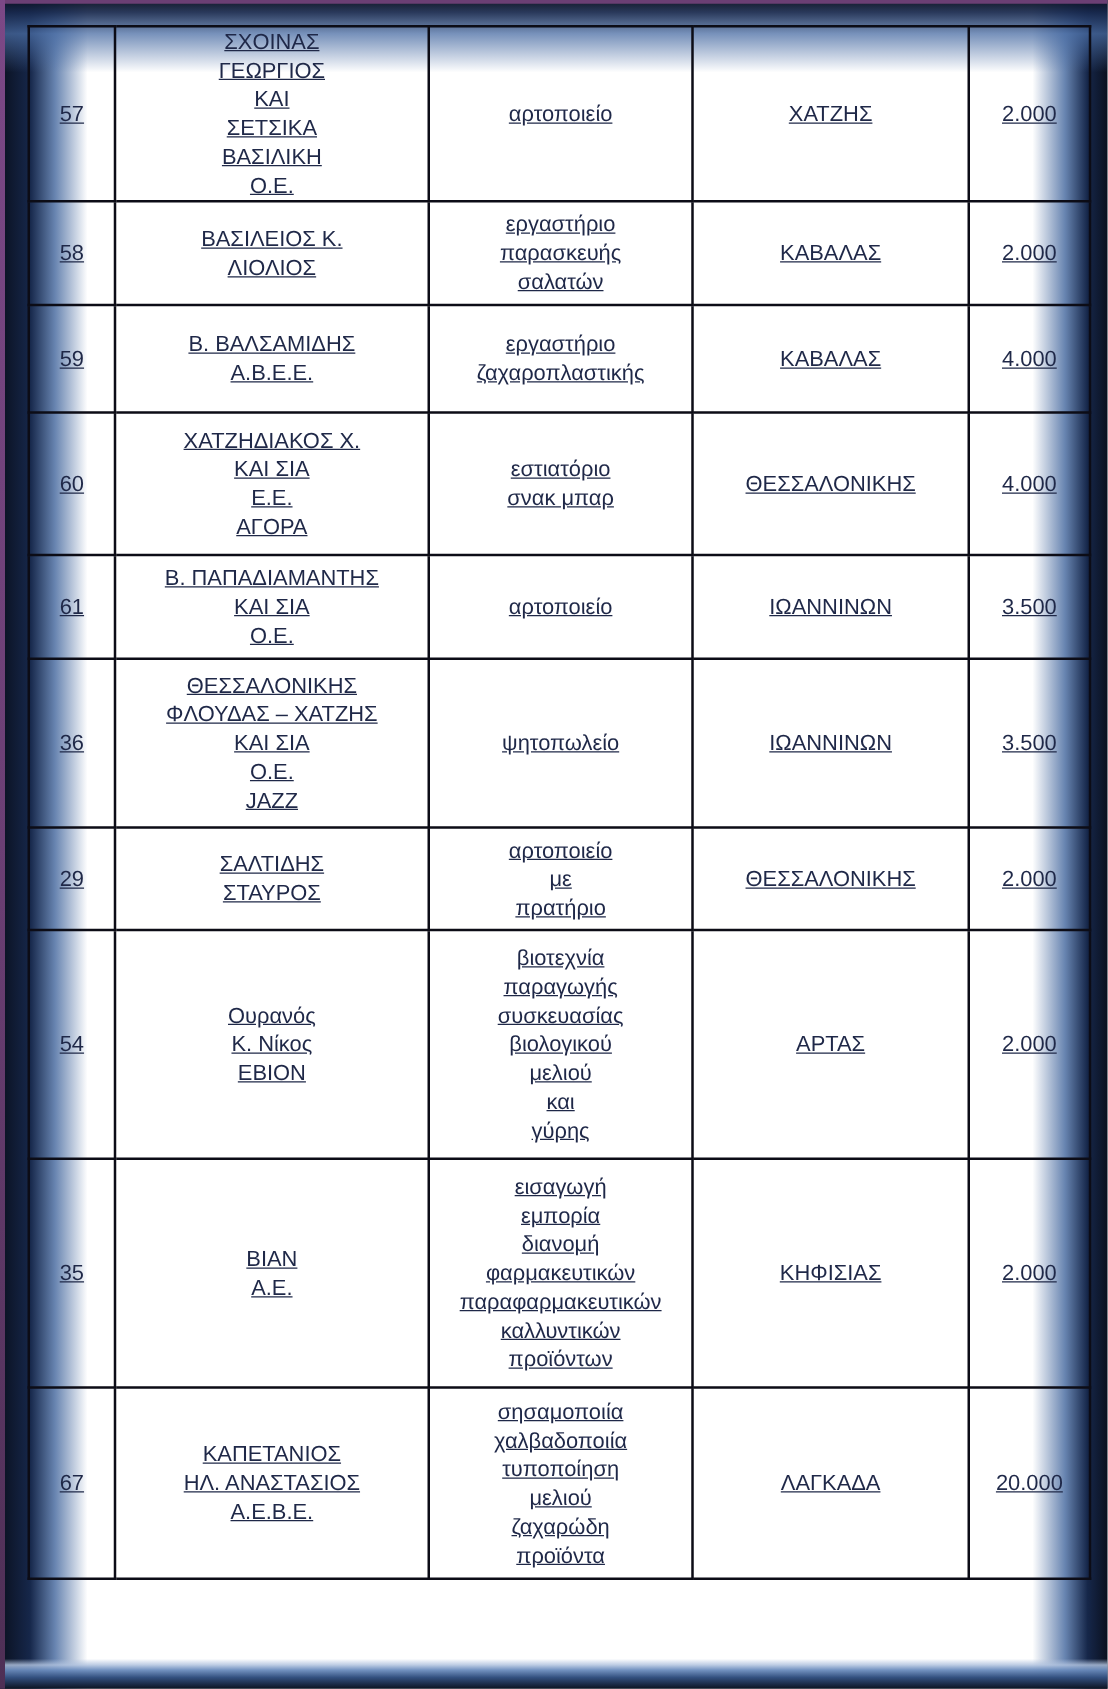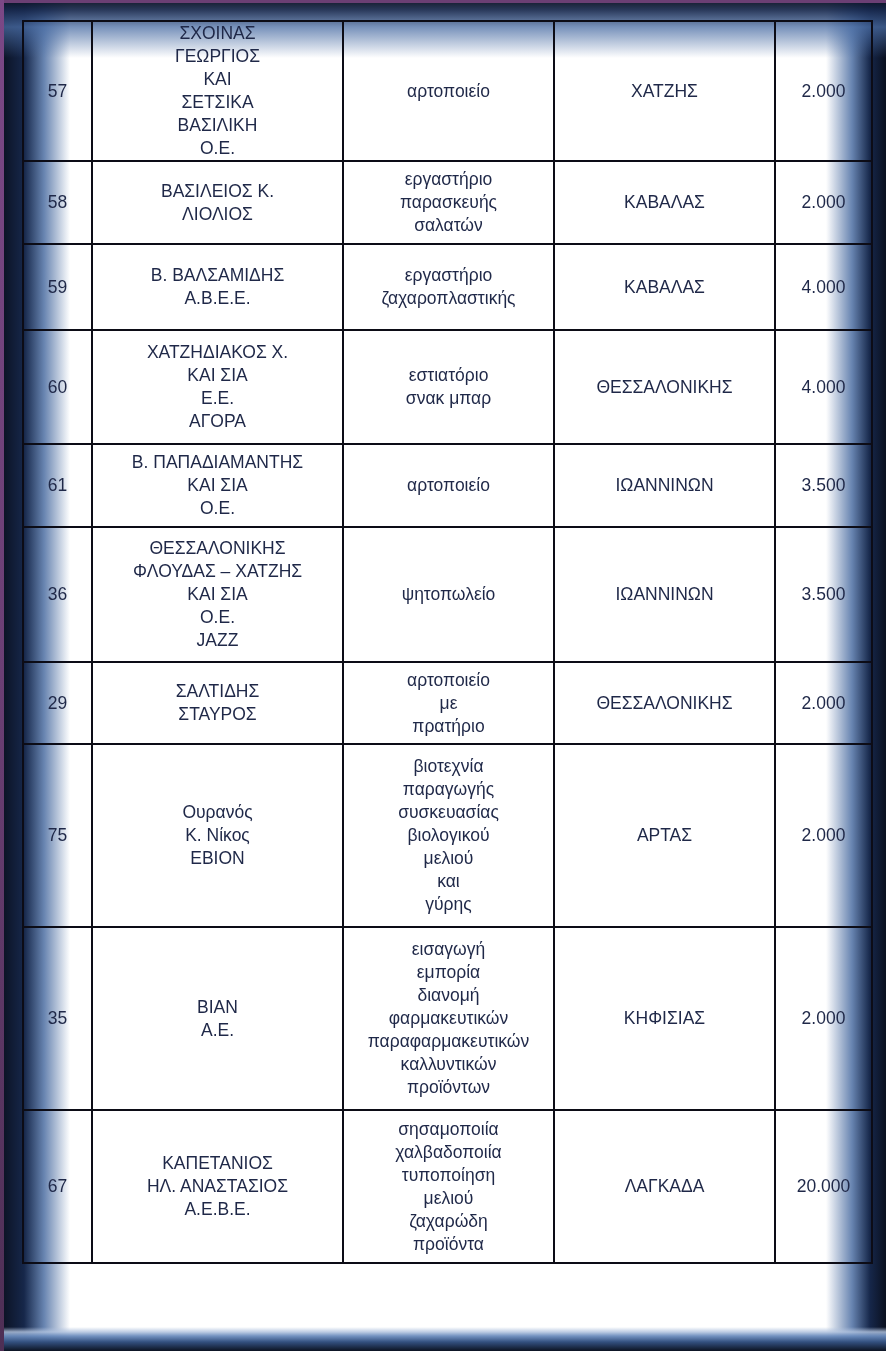--- a/index.html
+++ b/index.html
@@ -46,20 +46,21 @@
     border: 2px solid var(--border-color, #0c0c16);
     background: transparent;
     text-align: center;
     vertical-align: middle;
     padding: 0 2px;
     color: var(--text-color, #1f2848);
     font-size: 17.5px;
     line-height: 23px;
     white-space: pre-line;
     overflow: hidden;
+    text-decoration: underline;
   }
 </style>
 </head>
 <body>
 
 <div class="slide">
   <div class="vignette"></div>
   <div class="edge-top"></div>
   <div class="edge-left"></div>
 
@@ -138,21 +139,21 @@
       <td>29</td>
       <td>ΣΑΛΤΙΔΗΣ
 ΣΤΑΥΡΟΣ</td>
       <td>αρτοποιείο
 με
 πρατήριο</td>
       <td>ΘΕΣΣΑΛΟΝΙΚΗΣ</td>
       <td>2.000</td>
     </tr>
         <tr style="height: 183px;">
-      <td>75</td>
+      <td>54</td>
       <td>Ουρανός
 Κ. Νίκος
 ΕΒΙΟΝ</td>
       <td>βιοτεχνία
 παραγωγής
 συσκευασίας
 βιολογικού
 μελιού
 και
 γύρης</td>

